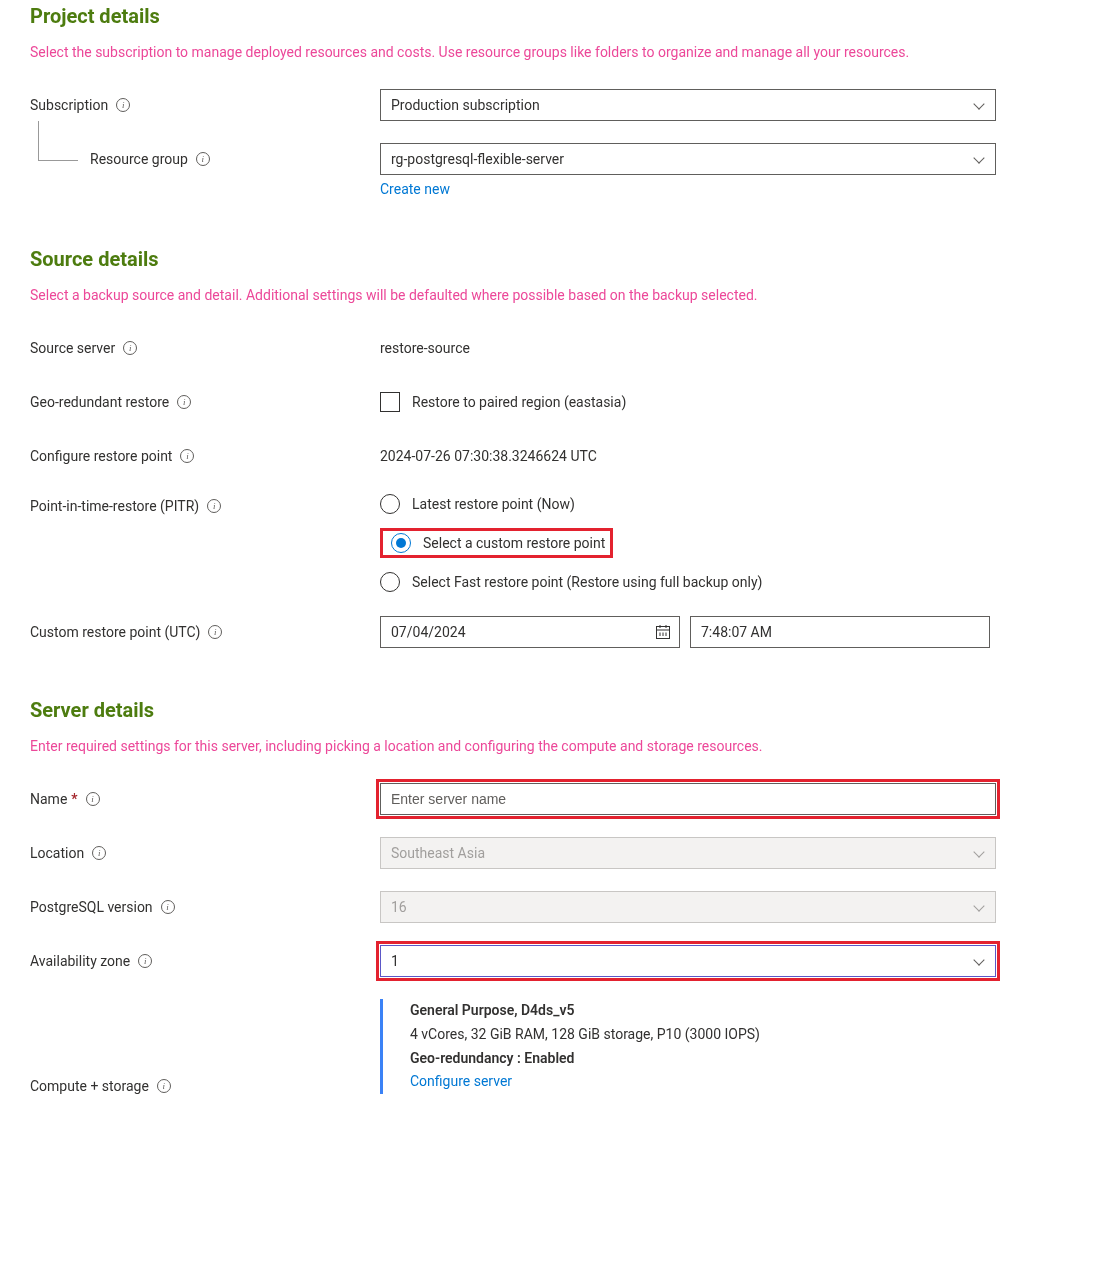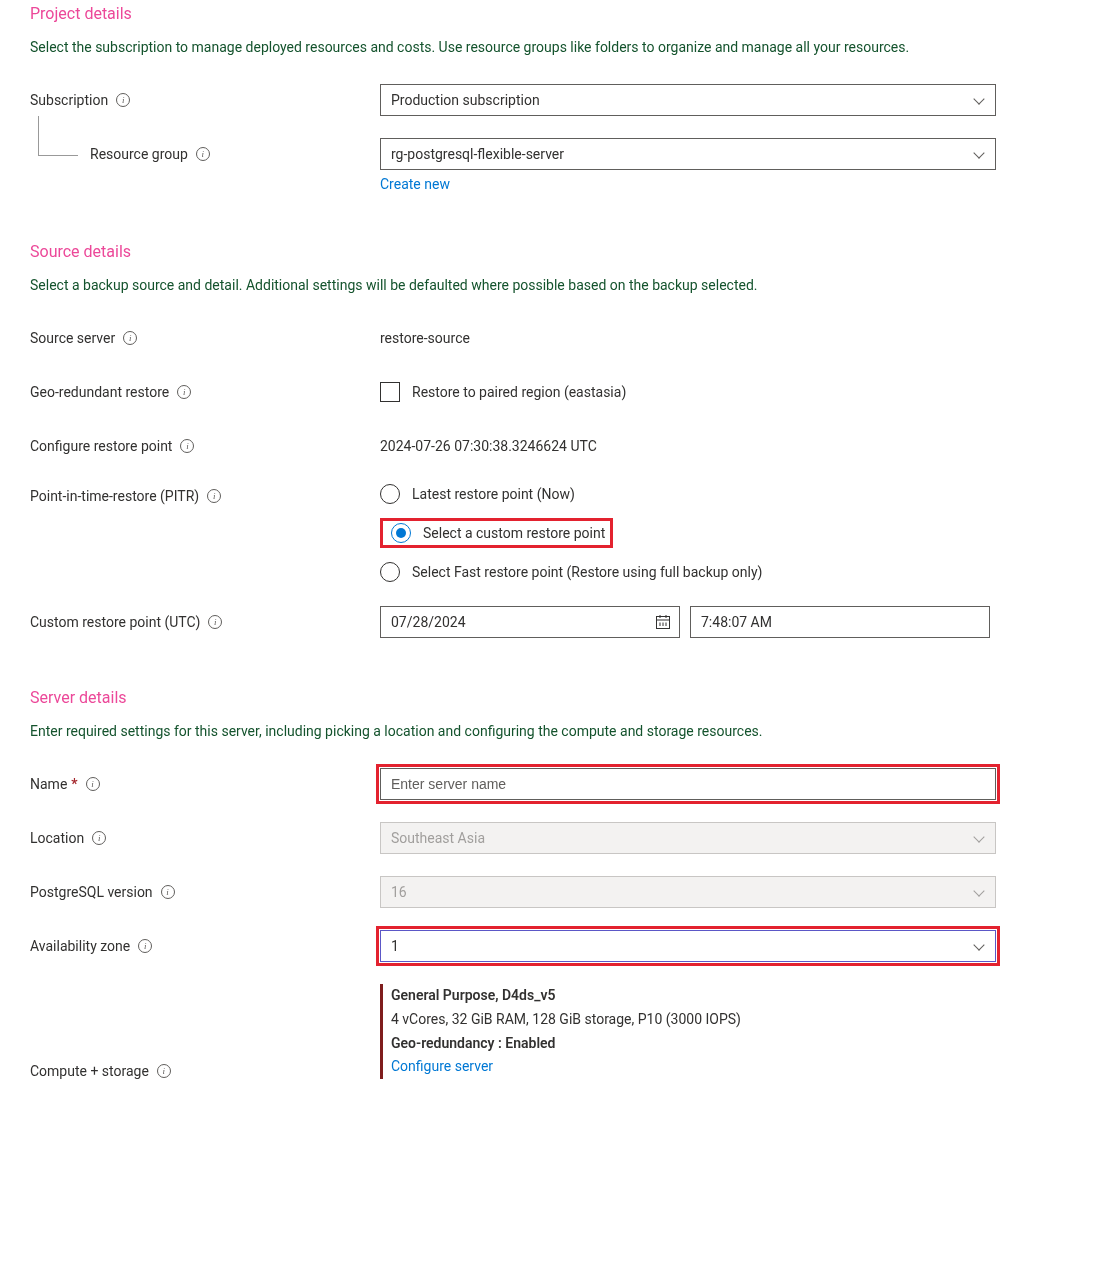--- a/index.html
+++ b/index.html
@@ -5,28 +5,28 @@
   * { box-sizing: border-box; margin: 0; padding: 0; }
   body {
     font-family: "Segoe UI", -apple-system, BlinkMacSystemFont, Roboto, sans-serif;
     font-size: 14px;
     color: #323130;
     background: #fff;
     padding: 4px 30px 30px 30px;
     width: 1110px;
   }
   h2.section-heading {
-    font-size: 16px;
-    font-weight: 400;
+    font-size: 20px;
+    font-weight: 700;
     margin-bottom: 14px;
-    color: #ec4899;
+    color: #4d7c0f;
   }
   p.section-desc {
     font-size: 14px;
-    color: #14532d;
+    color: #ec4899;
     margin-bottom: 26px;
     line-height: 1.5;
     max-width: 970px;
   }
   .form-row {
     display: flex;
     align-items: center;
     margin-bottom: 22px;
     min-height: 32px;
   }
@@ -199,22 +199,22 @@
     padding: 0 10px;
     background: #fff;
   }
   .calendar-icon {
     width: 16px; height: 16px;
     position: relative;
   }
   .calendar-icon svg { display: block; }
   .section-gap { margin-top: 50px; }
   .compute-box {
-    border-left: 3px solid #7f1d1d;
-    padding-left: 8px;
+    border-left: 3px solid #3b82f6;
+    padding-left: 27px;
     line-height: 1.7;
   }
   .compute-box .bold { font-weight: 600; }
   .az-select {
     border: 1px solid #5b57c7;
   }
   .radio-row-align { align-items: flex-start; }
   .radio-row-align .form-label-col { padding-top: 4px; }
 </style>
 </head>
@@ -316,21 +316,21 @@
 </div>
 
 <div class="form-row" style="margin-top:24px">
   <div class="form-label-col">
     <span>Custom restore point (UTC)</span>
     <span class="info-icon"></span>
   </div>
   <div class="form-value-col">
     <div class="date-time-row">
       <div class="date-field">
-        <span>07/28/2024</span>
+        <span>07/04/2024</span>
         <span class="calendar-icon">
           <svg width="16" height="16" viewBox="0 0 16 16">
               <rect x="1.5" y="2.5" width="13" height="12" fill="none" stroke="#323130" stroke-width="1"></rect>
               <line x1="1.5" y1="6" x2="14.5" y2="6" stroke="#323130" stroke-width="1"></line>
               <line x1="5" y1="1" x2="5" y2="4" stroke="#323130" stroke-width="1"></line>
               <line x1="11" y1="1" x2="11" y2="4" stroke="#323130" stroke-width="1"></line>
               <line x1="5" y1="8.5" x2="5" y2="12" stroke="#323130" stroke-width="1"></line>
               <line x1="8" y1="8.5" x2="8" y2="12" stroke="#323130" stroke-width="1"></line>
               <line x1="11" y1="8.5" x2="11" y2="12" stroke="#323130" stroke-width="1"></line>
             </svg>

